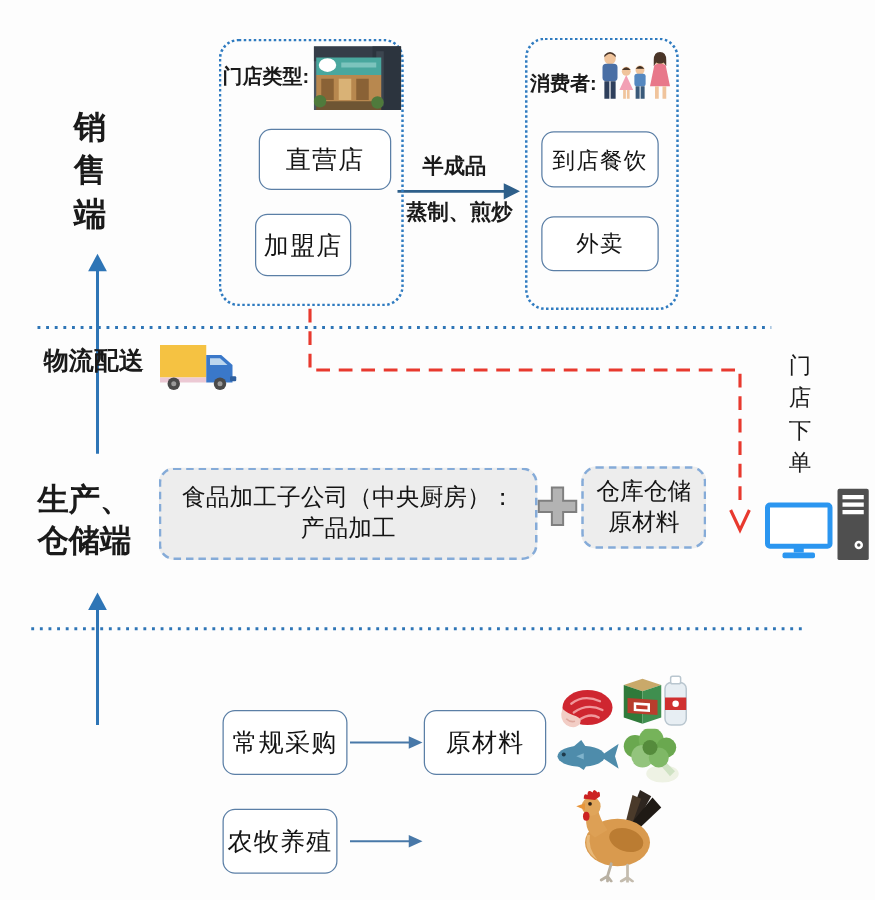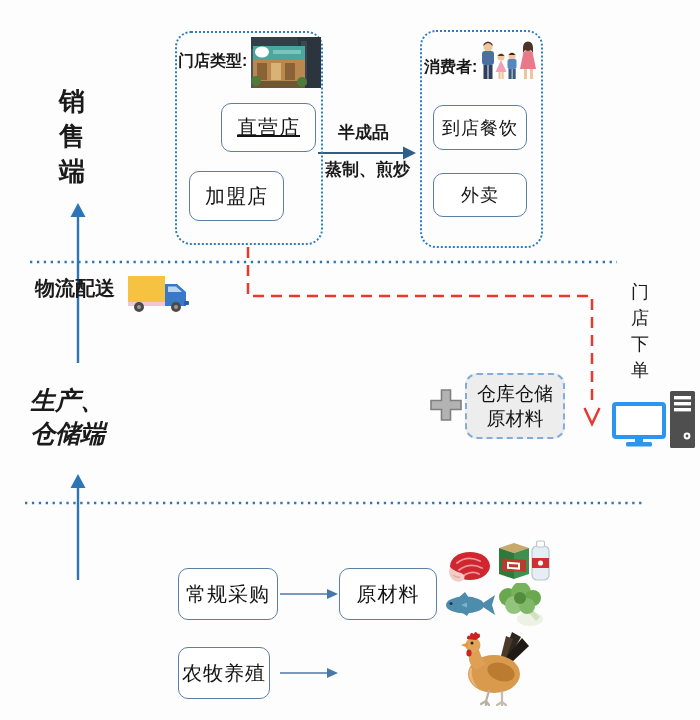--- a/index.html
+++ b/index.html
@@ -33,21 +33,21 @@
   }
 
   
   .lbl { position:absolute; white-space:nowrap; }
   .lbl.bold { font-weight:700; }
   .v-label {
     position:absolute; word-break:break-all; text-align:center;
   }
   .v-label.big { width:30px; font-size:26px; line-height:35px; font-weight:600; letter-spacing:0; }
   .v-label.slim { width:20px; font-size:18px; line-height:26px; font-weight:400; }
-  .section-label { position:absolute; font-size:25px; line-height:33px; font-weight:600;font-style:italic; }
+  .section-label { position:absolute; font-size:25px; line-height:33px; font-weight:600; }
   .group-label { position:absolute; font-size:16px; font-weight:700; }
   .flow-label { position:absolute; font-size:17px; font-weight:700; }
 </style>
 </head>
 <body>
 
 <div class="canvas">
 
   <svg class="connectors" viewBox="0 0 700 720">
 
@@ -98,22 +98,22 @@
     <rect x="22" y="13" width="28" height="4" fill="#7cc4bd"></rect>
     <rect x="2" y="23" width="52" height="23" fill="#b8884f"></rect>
     <rect x="6" y="26" width="10" height="17" fill="#8a6236"></rect>
     <rect x="20" y="26" width="10" height="17" fill="#d9b276"></rect>
     <rect x="34" y="26" width="10" height="17" fill="#8a6236"></rect>
     <rect x="2" y="44" width="52" height="7" fill="#6e5533"></rect>
     <circle cx="5" cy="44" r="5" fill="#4f7a3c"></circle>
     <circle cx="51" cy="45" r="5" fill="#4f7a3c"></circle>
   </svg>
 
-  <div class="node" style="left:221px; top:103px; width:95px; height:49px;text-decoration:underline;">直营店</div>
-  <div class="node" style="left:189px; top:171px; width:95px; height:50px;">加盟店</div>
+  <div class="node" style="left:207px; top:103px; width:106px; height:49px;">直营店</div>
+  <div class="node" style="left:204px; top:171px; width:77px; height:50px;">加盟店</div>
 
   <div class="flow-label" style="left:338px; top:121px;">半成品</div>
   <div class="flow-label" style="left:325px; top:158px;">蒸制、煎炒</div>
 
   <div class="dash-container" style="left:420px; top:30px; width:123px; height:218px;"></div>
   <div class="group-label" style="left:424px; top:57px;">消费者:</div>
 
   <svg class="icon" style="left:481px; top:41px;" width="58" height="42" viewBox="0 0 58 42">
 
     <circle cx="7" cy="6" r="4.6" fill="#f0c49c"></circle>
@@ -156,20 +156,24 @@
     <circle cx="12" cy="36" r="2" fill="#9a9a9a"></circle>
     <circle cx="49" cy="36" r="5" fill="#4a4a4a"></circle>
     <circle cx="49" cy="36" r="2" fill="#9a9a9a"></circle>
   </svg>
 
   <div class="section-label" style="left:30px; top:384px;">
     <div>生产、</div>
     <div>仓储端</div>
   </div>
 
+  <div class="gray-box" style="left:127px; top:374px; width:303px; height:74px;">
+    <div>食品加工子公司（中央厨房）：</div>
+    <div>产品加工</div>
+  </div>
 
   <svg class="icon" style="left:429px; top:388px;" width="34" height="34" viewBox="0 0 34 34">
     <path d="M12.5 2 H21.5 V12.5 H32 V21.5 H21.5 V32 H12.5 V21.5 H2 V12.5 H12.5 Z" fill="#b3b3b3" stroke="#7f7f7f" stroke-width="1.6"></path>
   </svg>
 
   <div class="gray-box" style="left:465px; top:373px; width:100px; height:66px;">
     <div>仓库仓储</div>
     <div>原材料</div>
   </div>
 

